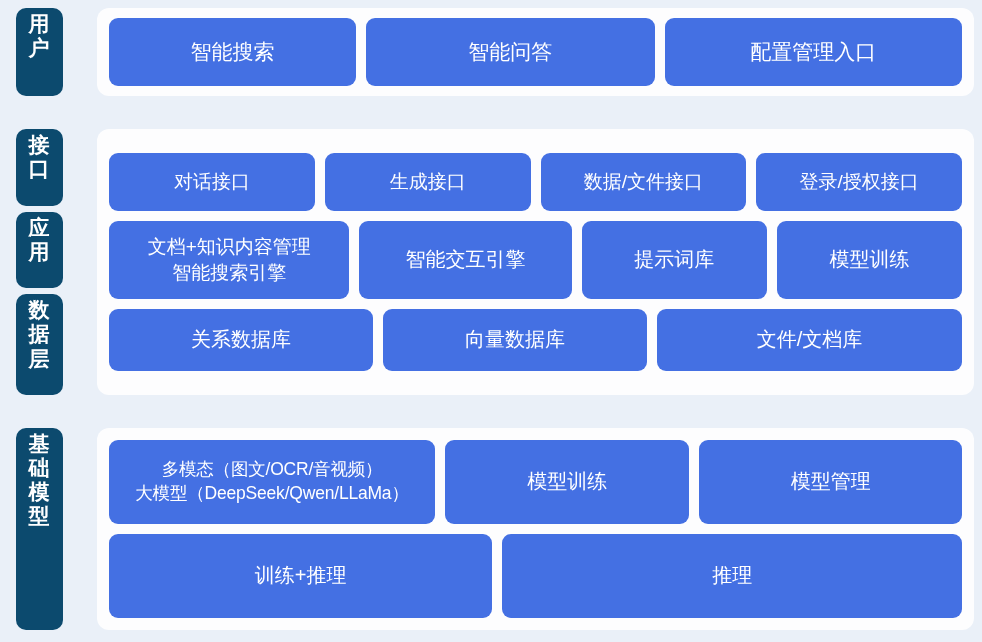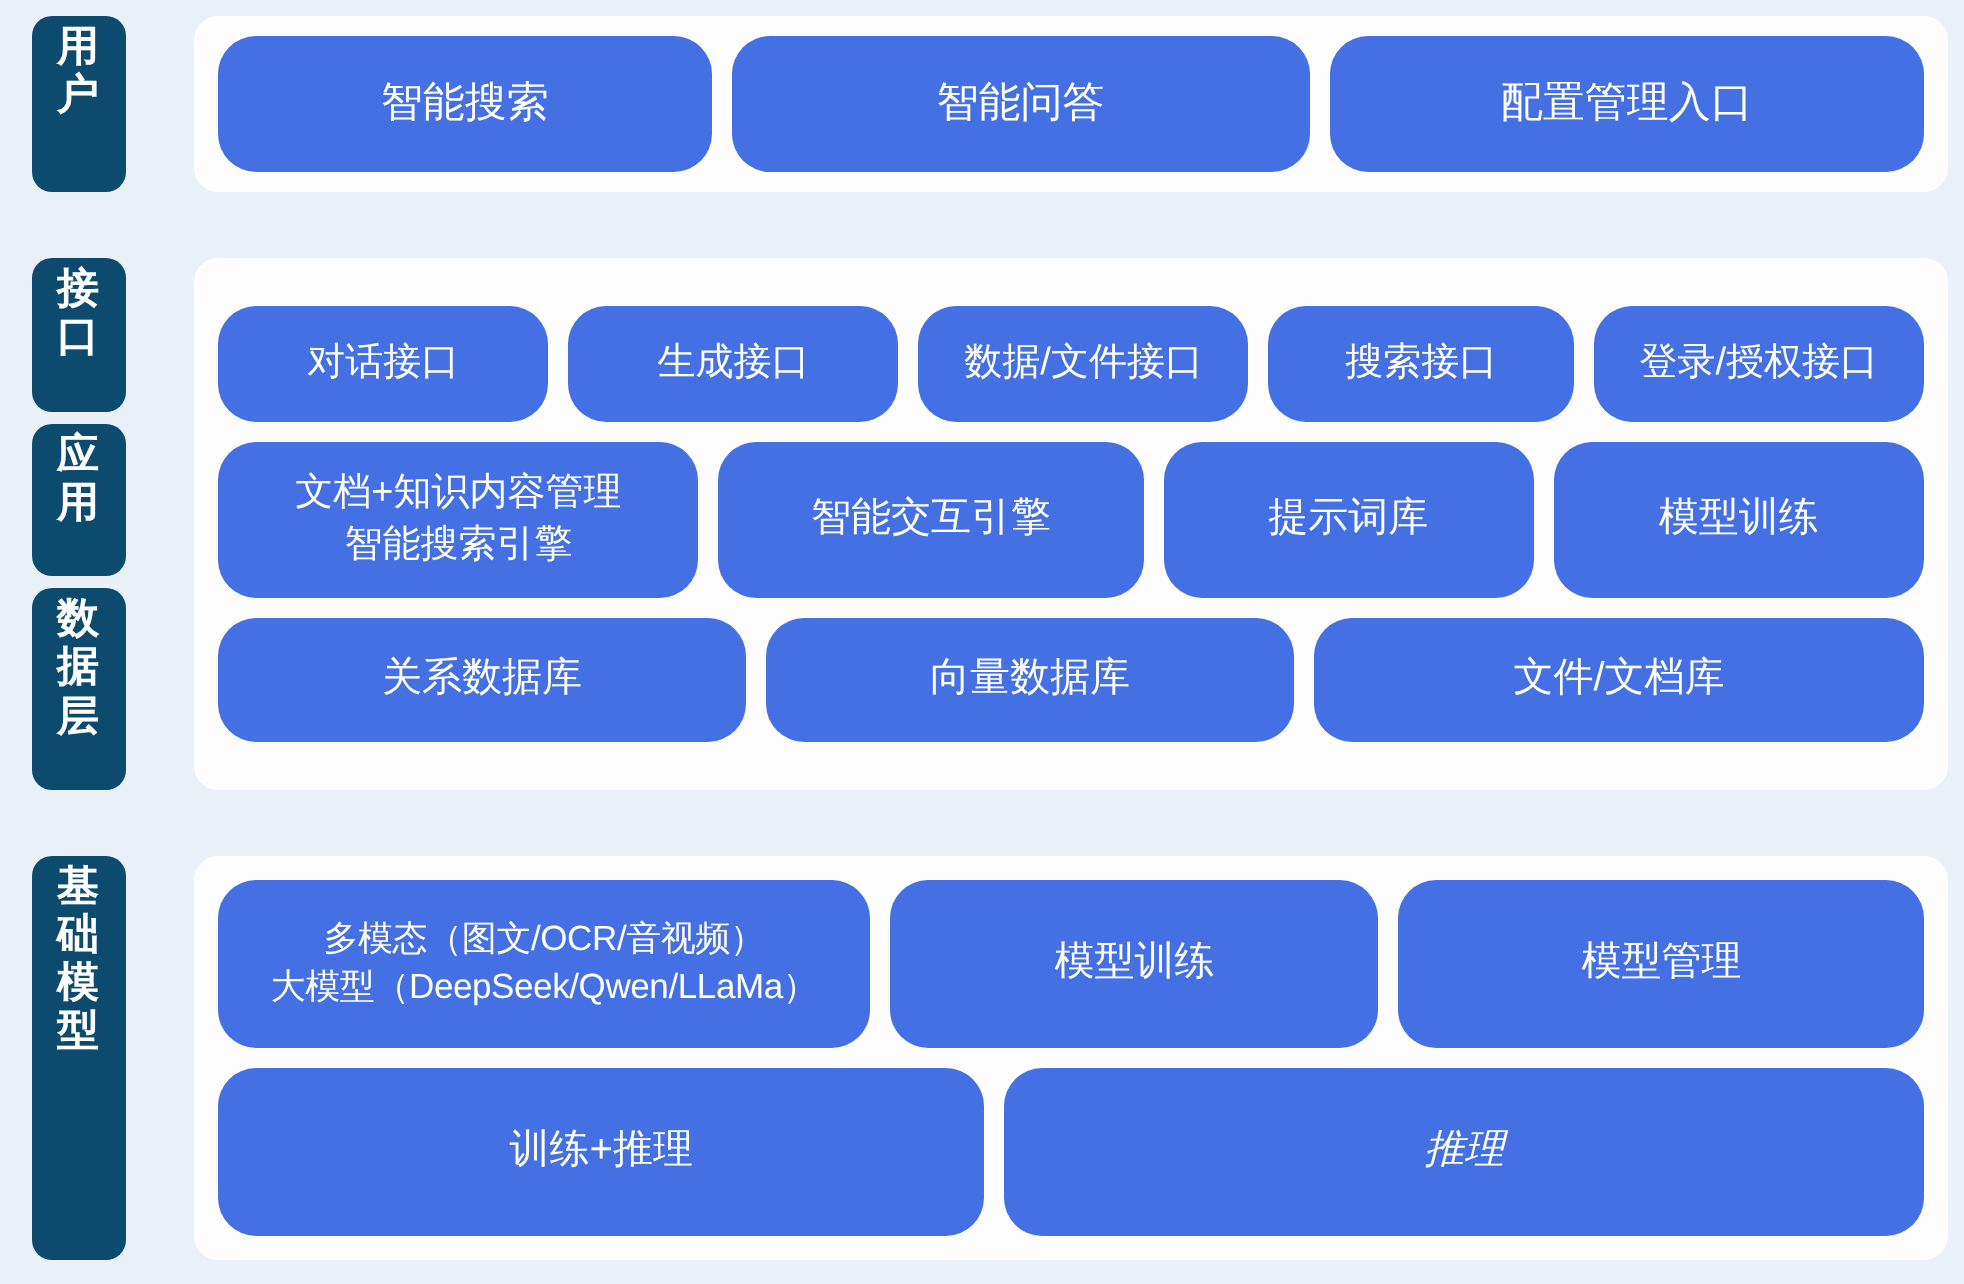--- a/index.html
+++ b/index.html
@@ -90,21 +90,21 @@
   .row {
     display: flex;
     gap: 10px;
     flex: 1 1 auto;
     align-items: stretch;
   }
 
   
   .box {
     background: #4470e3;
-    border-radius: 19px;
+    border-radius: 9px;
     display: flex;
     align-items: center;
     justify-content: center;
     text-align: center;
     color: #ffffff;
     font-size: 20px;
     line-height: 1.28;
     padding: 4px 18px;
     white-space: pre-line;
   }
@@ -167,21 +167,20 @@
       <div class="tab">
         <span class="tab-inner">数据层</span>
       </div>
     </div>
     <div class="card">
 
       <div class="row row-iface">
         <div class="box" style="flex:1.02 1 0;">对话接口</div>
         <div class="box" style="flex:1.02 1 0;">生成接口</div>
         <div class="box" style="flex:1.02 1 0;">数据/文件接口</div>
-        <div class="box" style="flex:0.92 1 0;">搜索接口</div>
         <div class="box" style="flex:1.02 1 0;">登录/授权接口</div>
       </div>
 
       <div class="row row-app">
         <div class="box multiline" style="flex:1.37 1 0;">文档+知识内容管理
 智能搜索引擎</div>
         <div class="box" style="flex:1.18 1 0;">智能交互引擎</div>
         <div class="box" style="flex:1 1 0;">提示词库</div>
         <div class="box" style="flex:1 1 0;">模型训练</div>
       </div>
@@ -207,19 +206,19 @@
 
       <div class="row row-model">
         <div class="box multiline tight-text" style="flex:1.28 1 0;">多模态（图文/OCR/音视频）
 大模型（DeepSeek/Qwen/LLaMa）</div>
         <div class="box" style="flex:0.92 1 0;">模型训练</div>
         <div class="box" style="flex:1 1 0;">模型管理</div>
       </div>
 
       <div class="row row-compute">
         <div class="box" style="flex:1 1 0;">训练+推理</div>
-        <div class="box" style="flex:1.22 1 0;font-style:italic;">推理</div>
+        <div class="box" style="flex:1.22 1 0;">推理</div>
       </div>
 
     </div>
   </div>
 
 </div>
 
 </body></html>

